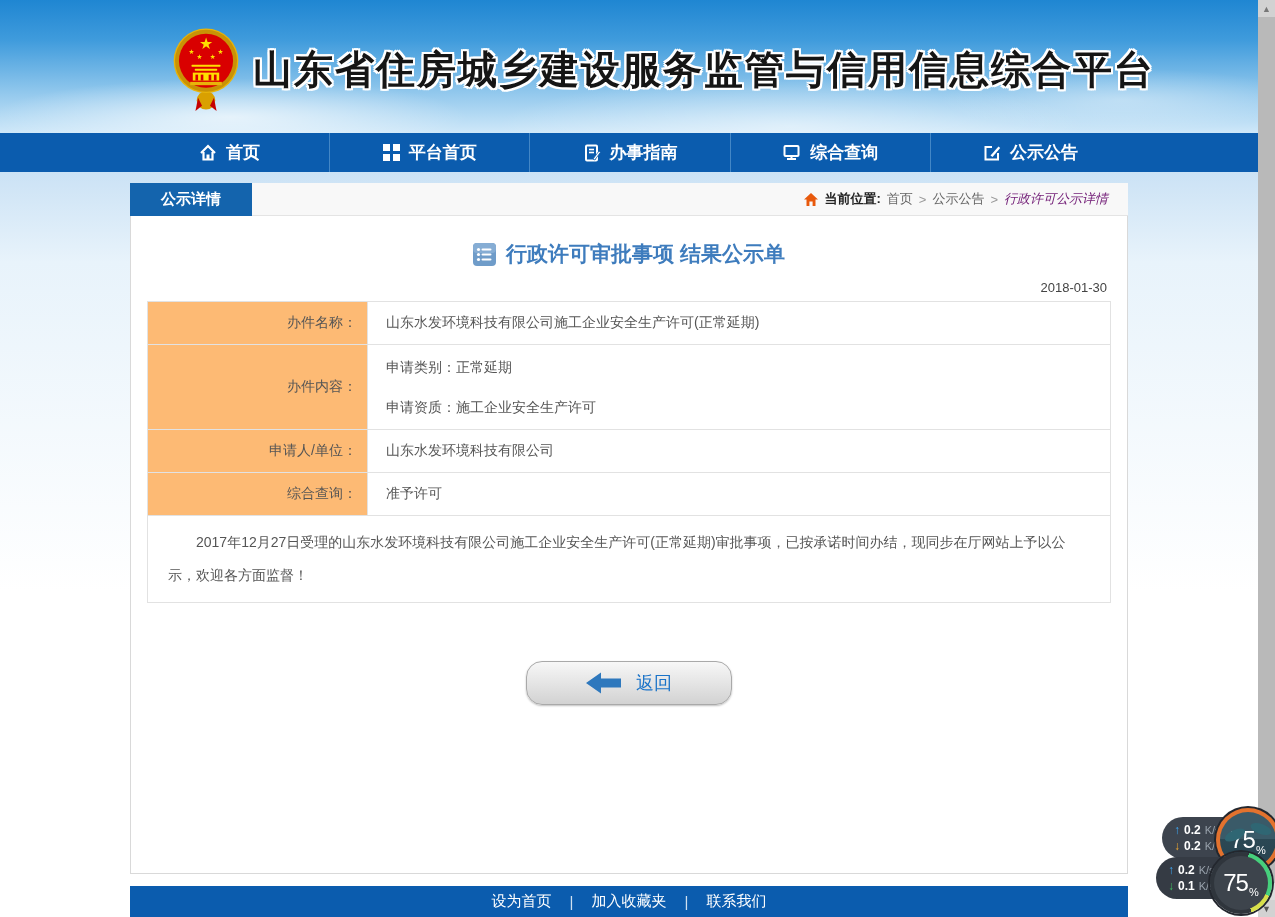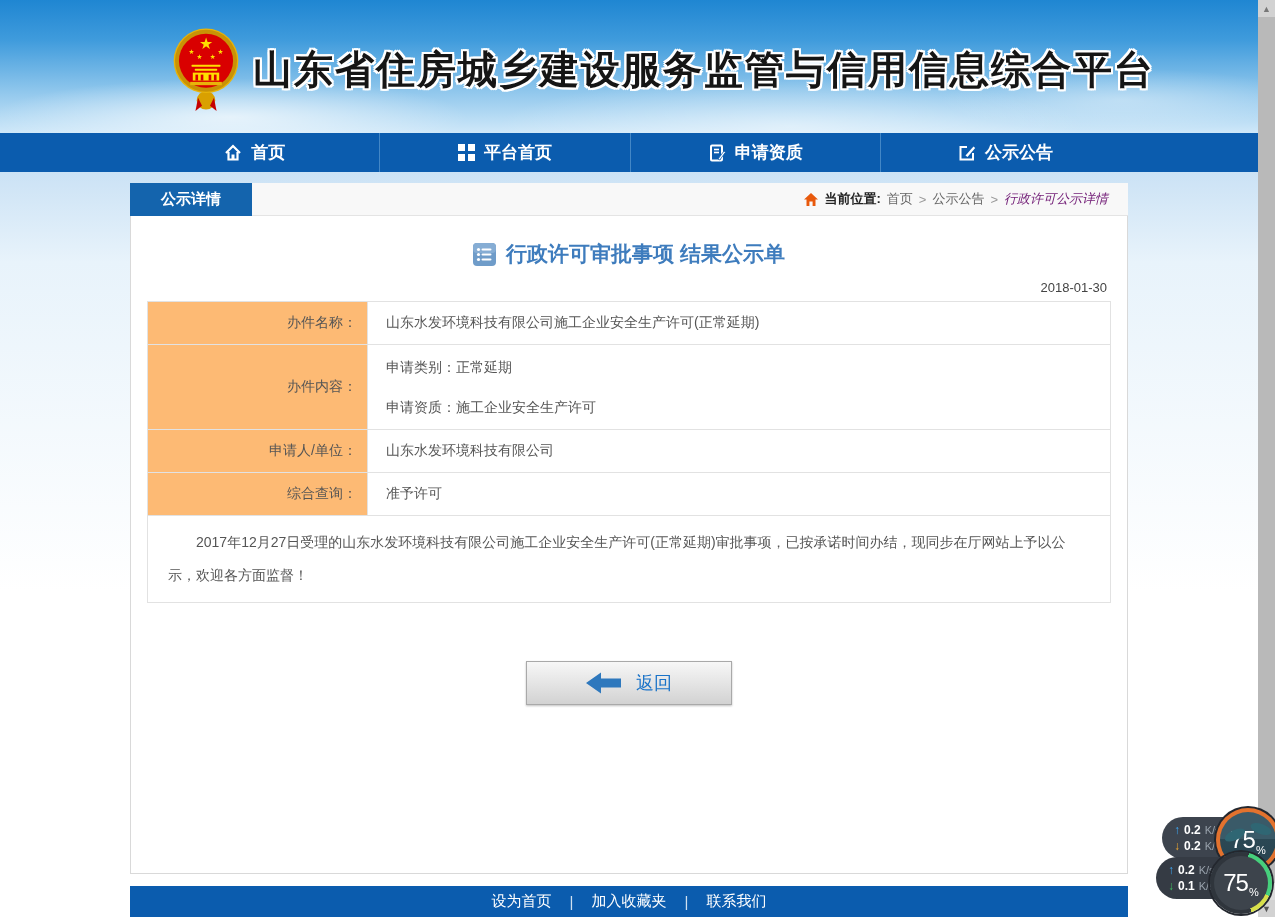--- a/index.html
+++ b/index.html
@@ -84,21 +84,21 @@
   }
   td.val { padding:12px 12px 12px 18px; }
   td.val p { line-height:20px; }
   td.val p + p { margin-top:20px; }
   td.summary { padding:10px 20px; line-height:33px; }
   td.summary p { text-indent:2em; }
 
   .back-btn {
     margin:58px auto 0 auto; width:206px; height:44px;
     background:linear-gradient(180deg,#f7f7f7 0%,#e3e3e3 55%,#d2d2d2 100%);
-    border:1px solid #a9a9a9; border-radius:0;
+    border:1px solid #a9a9a9; border-radius:16px;
     box-shadow:0 1px 2px rgba(0,0,0,.25);
     display:flex; align-items:center; justify-content:center; gap:14px;
     color:#1a73c8; font-size:18px; cursor:pointer;
   }
 
   
   .site-footer {
     position:absolute; left:130px; top:886px; width:998px; height:31px;
     background:#0b5cae; color:#fff; font-size:15px;
     display:flex; align-items:center; justify-content:center; gap:18px; z-index:2;
@@ -196,21 +196,29 @@
       </svg>
       <span>平台首页</span>
     </div>
     <div class="nav-item">
       <svg width="18" height="18" viewBox="0 0 18 18">
         <rect x="3" y="1.5" width="11" height="15" rx="1" stroke="#fff" stroke-width="2" fill="none"></rect>
         <line x1="6" y1="5.5" x2="11" y2="5.5" stroke="#fff" stroke-width="1.6"></line>
         <line x1="6" y1="8.5" x2="11" y2="8.5" stroke="#fff" stroke-width="1.6"></line>
         <path d="M10 15 L16 7 L17.5 8.2 L11.8 16 Z" fill="#fff" stroke="#0b5cae" stroke-width="0.8"></path>
       </svg>
-      <span>申请资质</span>
+      <span>办事指南</span>
+    </div>
+    <div class="nav-item">
+      <svg width="19" height="17" viewBox="0 0 19 17">
+        <rect x="2.5" y="2" width="14" height="10" rx="1" stroke="#fff" stroke-width="2" fill="none"></rect>
+        <line x1="5" y1="15" x2="14" y2="15" stroke="#fff" stroke-width="2"></line>
+        <line x1="9.5" y1="12" x2="9.5" y2="15" stroke="#fff" stroke-width="2"></line>
+      </svg>
+      <span>综合查询</span>
     </div>
     <div class="nav-item">
       <svg width="18" height="18" viewBox="0 0 18 18">
         <path d="M15 9 V15.5 H2.5 V3 H9" stroke="#fff" stroke-width="2" fill="none"></path>
         <path d="M7.5 11.5 L15.5 2.5 L17.2 4 L9.5 13 Z" fill="#fff"></path>
       </svg>
       <span>公示公告</span>
     </div>
   </div>
 </div>

